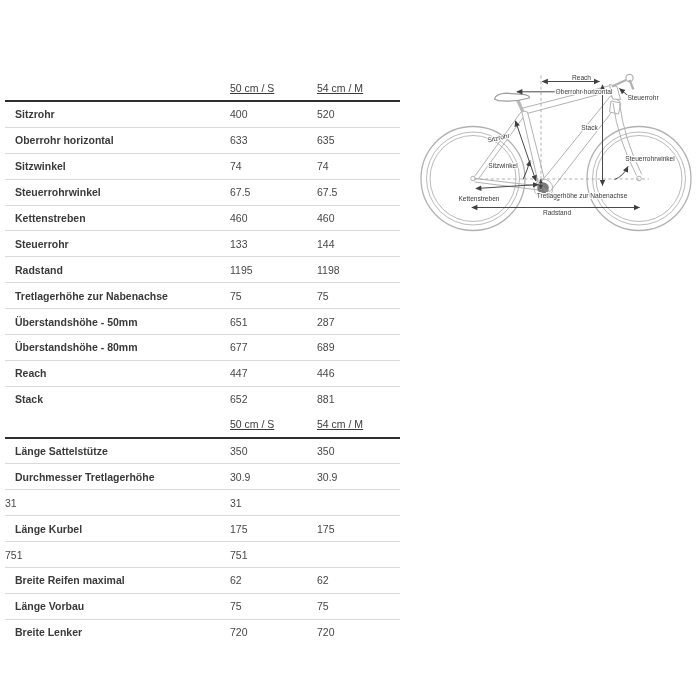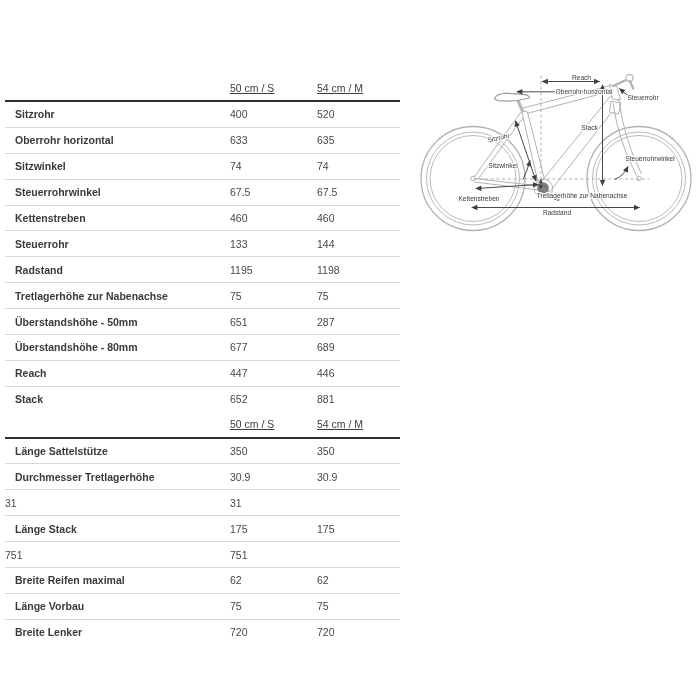--- a/index.html
+++ b/index.html
@@ -109,21 +109,21 @@
     <div class="trow">
       <div class="cell lbl">Durchmesser Tretlagerhöhe</div>
       <div class="cell val">30.9</div>
       <div class="cell val">30.9</div>
     </div>
     <div class="trow">
       <div class="cell val">31</div>
       <div class="cell val">31</div>
     </div>
     <div class="trow">
-      <div class="cell lbl">Länge Stack</div>
+      <div class="cell lbl">Länge Kurbel</div>
       <div class="cell val">175</div>
       <div class="cell val">175</div>
     </div>
     <div class="trow">
       <div class="cell val">751</div>
       <div class="cell val">751</div>
     </div>
     <div class="trow">
       <div class="cell lbl">Breite Reifen maximal</div>
       <div class="cell val">62</div>

